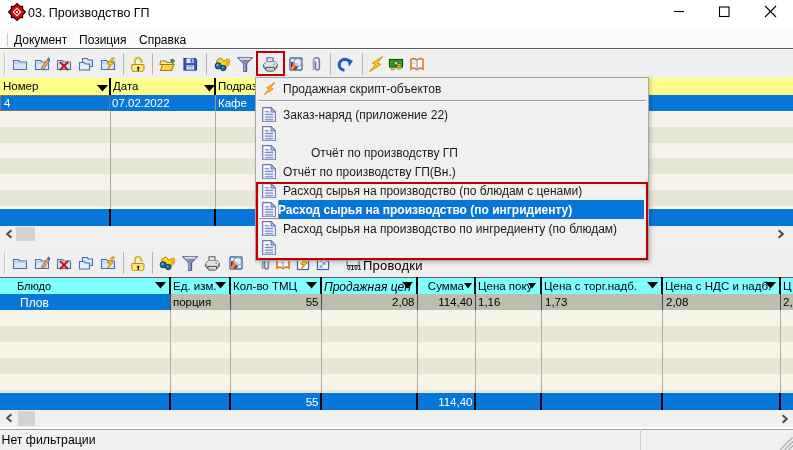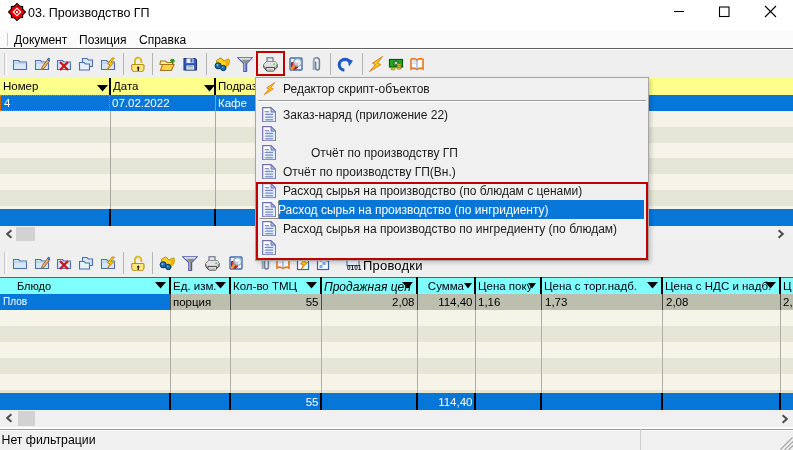--- a/index.html
+++ b/index.html
@@ -320,21 +320,21 @@
       <polygon points="0,0 11,0 5.5,6.5" fill="#000"></polygon>
     </svg>
     <div class="abs txt" style="left:665px;top:280px;font-size:11.5px;">Цена с НДС и надб.</div>
     <svg class="abs" style="left:765px;top:282px;width:12px;height:7px;">
       <polygon points="0,0 11,0 5.5,6.5" fill="#000"></polygon>
     </svg>
     <div class="abs txt" style="left:783px;top:280px;font-size:11.5px;">Ц</div>
 
 <div class="abs" style="left:0;top:294px;width:793px;height:16px;background:#bcbfad;"></div>
 <div class="abs blue" style="left:0;top:294px;width:170px;height:16px;"></div>
-<div class="abs txt" style="left:3px;top:296px;font-size:10px;color:#fff;text-align:right;">Плов</div>
+<div class="abs txt" style="left:20px;top:296px;font-size:12px;color:#fff;text-align:right;">Плов</div>
 <div class="abs txt" style="left:173px;top:296px;font-size:11.5px;text-align:right;">порция</div>
 <div class="abs txt" style="left:0;top:296px;width:318.5px;text-align:right;font-size:11.5px;">55</div>
 <div class="abs txt" style="left:0;top:296px;width:414.5px;text-align:right;font-size:11.5px;">2,08</div>
 <div class="abs txt" style="left:0;top:296px;width:472.5px;text-align:right;font-size:11.5px;">114,40</div>
 <div class="abs txt" style="left:478px;top:296px;font-size:11.5px;">1,16</div>
 <div class="abs txt" style="left:545px;top:296px;font-size:11.5px;">1,73</div>
 <div class="abs txt" style="left:666px;top:296px;font-size:11.5px;">2,08</div>
 <div class="abs txt" style="left:783px;top:296px;font-size:11.5px;">2,</div>
 
 <div class="abs" style="left:0;top:310px;width:793px;height:16px;background:#f6f3e8;"></div>
@@ -387,21 +387,21 @@
 <div class="abs" style="left:640px;top:429px;width:1px;height:21px;background:#cdcdcd;"></div>
 <svg class="abs" style="left:780px;top:437px;width:13px;height:13px;">
  <line x1="12.5" y1="0.5" x2="0.5" y2="12.5" stroke="#a8a8a8" stroke-width="1.2"></line>
  <line x1="13" y1="4.5" x2="4.5" y2="13" stroke="#a8a8a8" stroke-width="1.2"></line>
  <line x1="13" y1="8.5" x2="8.5" y2="13" stroke="#a8a8a8" stroke-width="1.2"></line>
 </svg>
 
 <div class="abs" id="menu" style="left:255px;top:77px;width:394px;height:183.5px;background:#f0f0f0;border:1px solid #a6a6a6;box-shadow:2px 2px 4px rgba(0,0,0,0.18);"></div>
 <div class="abs" style="left:258px;top:100px;width:388px;height:1px;background:#9a9a9a;"></div>
     <div class="abs" style="left:258px;top:101px;width:388px;height:1px;background:#ffffff;"></div>
-    <div class="abs txt" style="left:283px;top:82px;font-size:12px;color:#1a1a1a;">Редактор скрипт-объектов</div>
+    <div class="abs txt" style="left:283px;top:82px;font-size:12px;color:#1a1a1a;">Продажная скрипт-объектов</div>
     <svg class="abs" style="left:263px;top:82px;width:13px;height:13px;" viewBox="0 0 16 16">
       <path d="M14.5 0.5 L4.5 7.2 L7.5 8.6 L1.5 15.5 L12.6 8.6 L9.4 7.1 Z" fill="#ffc800" stroke="#e07818" stroke-width="1" stroke-linejoin="round"></path>
     </svg>
     <div class="abs txt" style="left:283px;top:107.5px;font-size:12px;color:#1a1a1a;">Заказ-наряд (приложение 22)</div>
     <svg class="abs" style="left:261.5px;top:106.5px;width:14px;height:15.5px;" viewBox="0 0 14 15.5">
       <path d="M0.7 0.7 h8.3 l4.3 4.3 v9.8 h-12.6 z" fill="#ffffff" stroke="#7070b0" stroke-width="1.2"></path>
       <path d="M4 5 h9 v9 h-9 z" fill="#dcE9f8" stroke="none"></path>
       <path d="M9 0.7 l4.3 4.3 h-4.3 z" fill="#a8c8ee" stroke="#7070b0" stroke-width="1"></path>
       <line x1="2.7" y1="4.7" x2="7" y2="4.7" stroke="#7585c0" stroke-width="1.1"></line>
       <line x1="2.7" y1="7.4" x2="11" y2="7.4" stroke="#7585c0" stroke-width="1.1"></line>
@@ -442,21 +442,21 @@
       <path d="M0.7 0.7 h8.3 l4.3 4.3 v9.8 h-12.6 z" fill="#ffffff" stroke="#7070b0" stroke-width="1.2"></path>
       <path d="M4 5 h9 v9 h-9 z" fill="#dcE9f8" stroke="none"></path>
       <path d="M9 0.7 l4.3 4.3 h-4.3 z" fill="#a8c8ee" stroke="#7070b0" stroke-width="1"></path>
       <line x1="2.7" y1="4.7" x2="7" y2="4.7" stroke="#7585c0" stroke-width="1.1"></line>
       <line x1="2.7" y1="7.4" x2="11" y2="7.4" stroke="#7585c0" stroke-width="1.1"></line>
       <line x1="2.7" y1="10.1" x2="11" y2="10.1" stroke="#7585c0" stroke-width="1.1"></line>
       <line x1="2.7" y1="12.8" x2="11" y2="12.8" stroke="#7585c0" stroke-width="1.1"></line>
     </svg>
     <div class="abs blue" style="left:259px;top:199.5px;width:385px;height:19px;"></div>
     <div class="abs" style="left:259px;top:200px;width:19.5px;height:18.5px;background:#f6f6f6;border-top:1px solid #fff;border-left:1px solid #fff;border-right:1px solid #8a8a8a;border-bottom:1px solid #8a8a8a;"></div>
-    <div class="abs txt" style="left:278px;top:202.5px;font-size:12px;color:#fff;">Расход сырья на производство (по ингридиенту)</div>
+    <div class="abs txt" style="left:278px;top:202.5px;font-size:12px;color:#fff;font-weight:bold;">Расход сырья на производство (по ингридиенту)</div>
     <svg class="abs" style="left:261.5px;top:201.5px;width:14px;height:15.5px;" viewBox="0 0 14 15.5">
       <path d="M0.7 0.7 h8.3 l4.3 4.3 v9.8 h-12.6 z" fill="#ffffff" stroke="#7070b0" stroke-width="1.2"></path>
       <path d="M4 5 h9 v9 h-9 z" fill="#dcE9f8" stroke="none"></path>
       <path d="M9 0.7 l4.3 4.3 h-4.3 z" fill="#a8c8ee" stroke="#7070b0" stroke-width="1"></path>
       <line x1="2.7" y1="4.7" x2="7" y2="4.7" stroke="#7585c0" stroke-width="1.1"></line>
       <line x1="2.7" y1="7.4" x2="11" y2="7.4" stroke="#7585c0" stroke-width="1.1"></line>
       <line x1="2.7" y1="10.1" x2="11" y2="10.1" stroke="#7585c0" stroke-width="1.1"></line>
       <line x1="2.7" y1="12.8" x2="11" y2="12.8" stroke="#7585c0" stroke-width="1.1"></line>
     </svg>
     <div class="abs txt" style="left:283px;top:221.5px;font-size:12px;color:#1a1a1a;">Расход сырья на производство по ингредиенту (по блюдам)</div>

